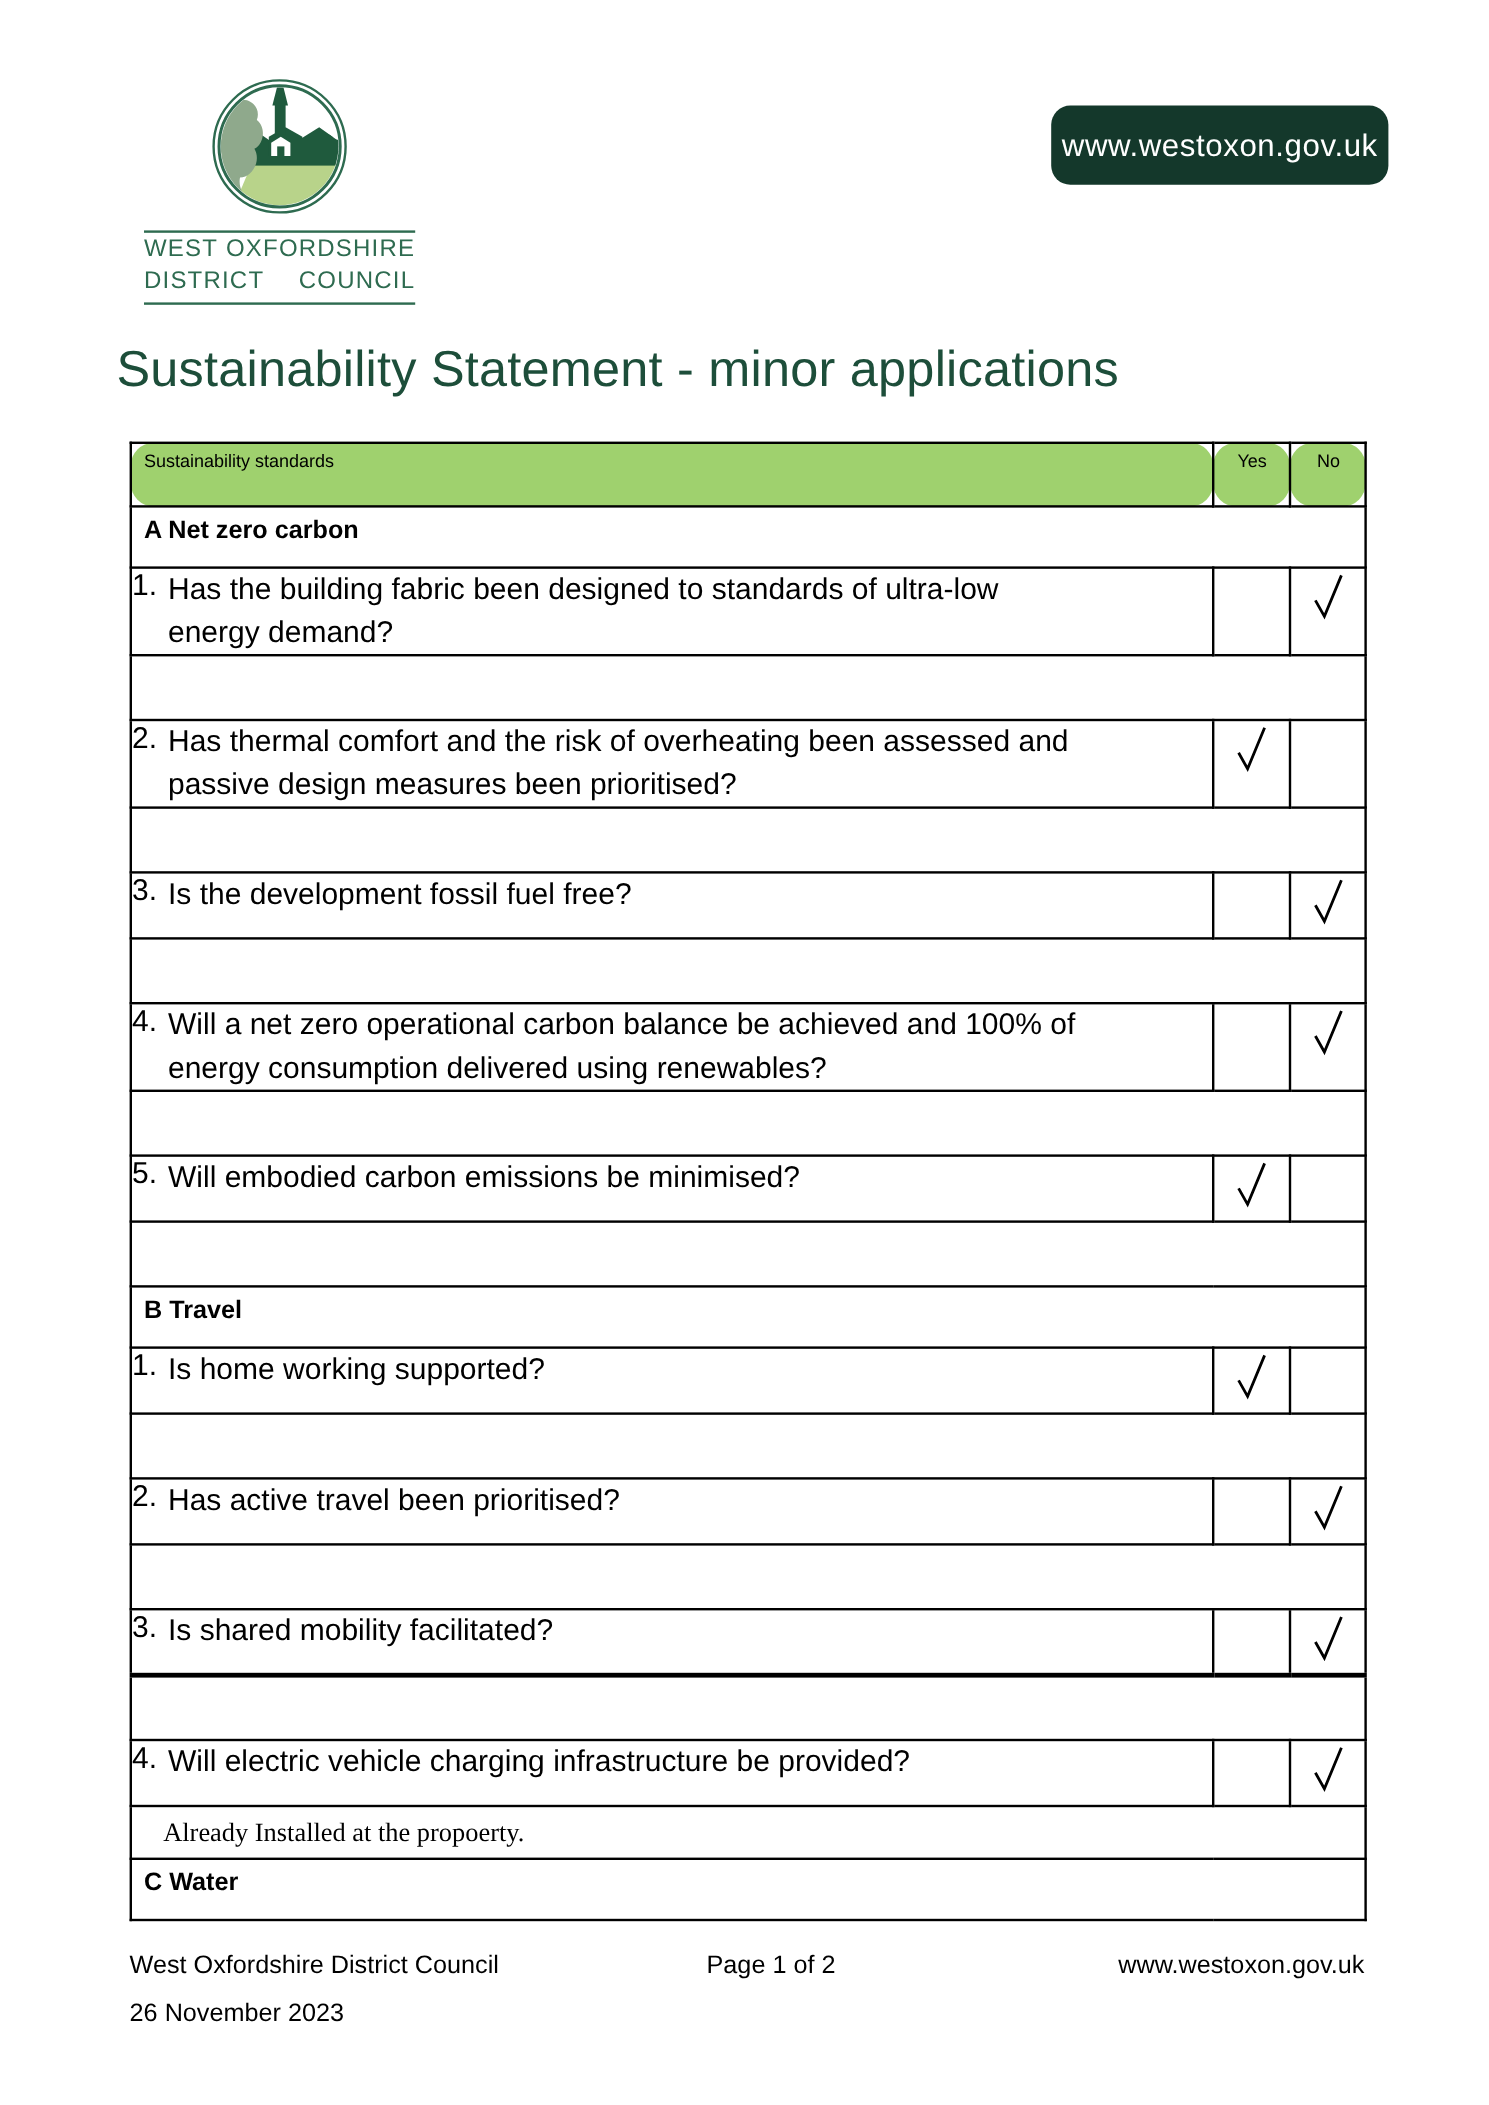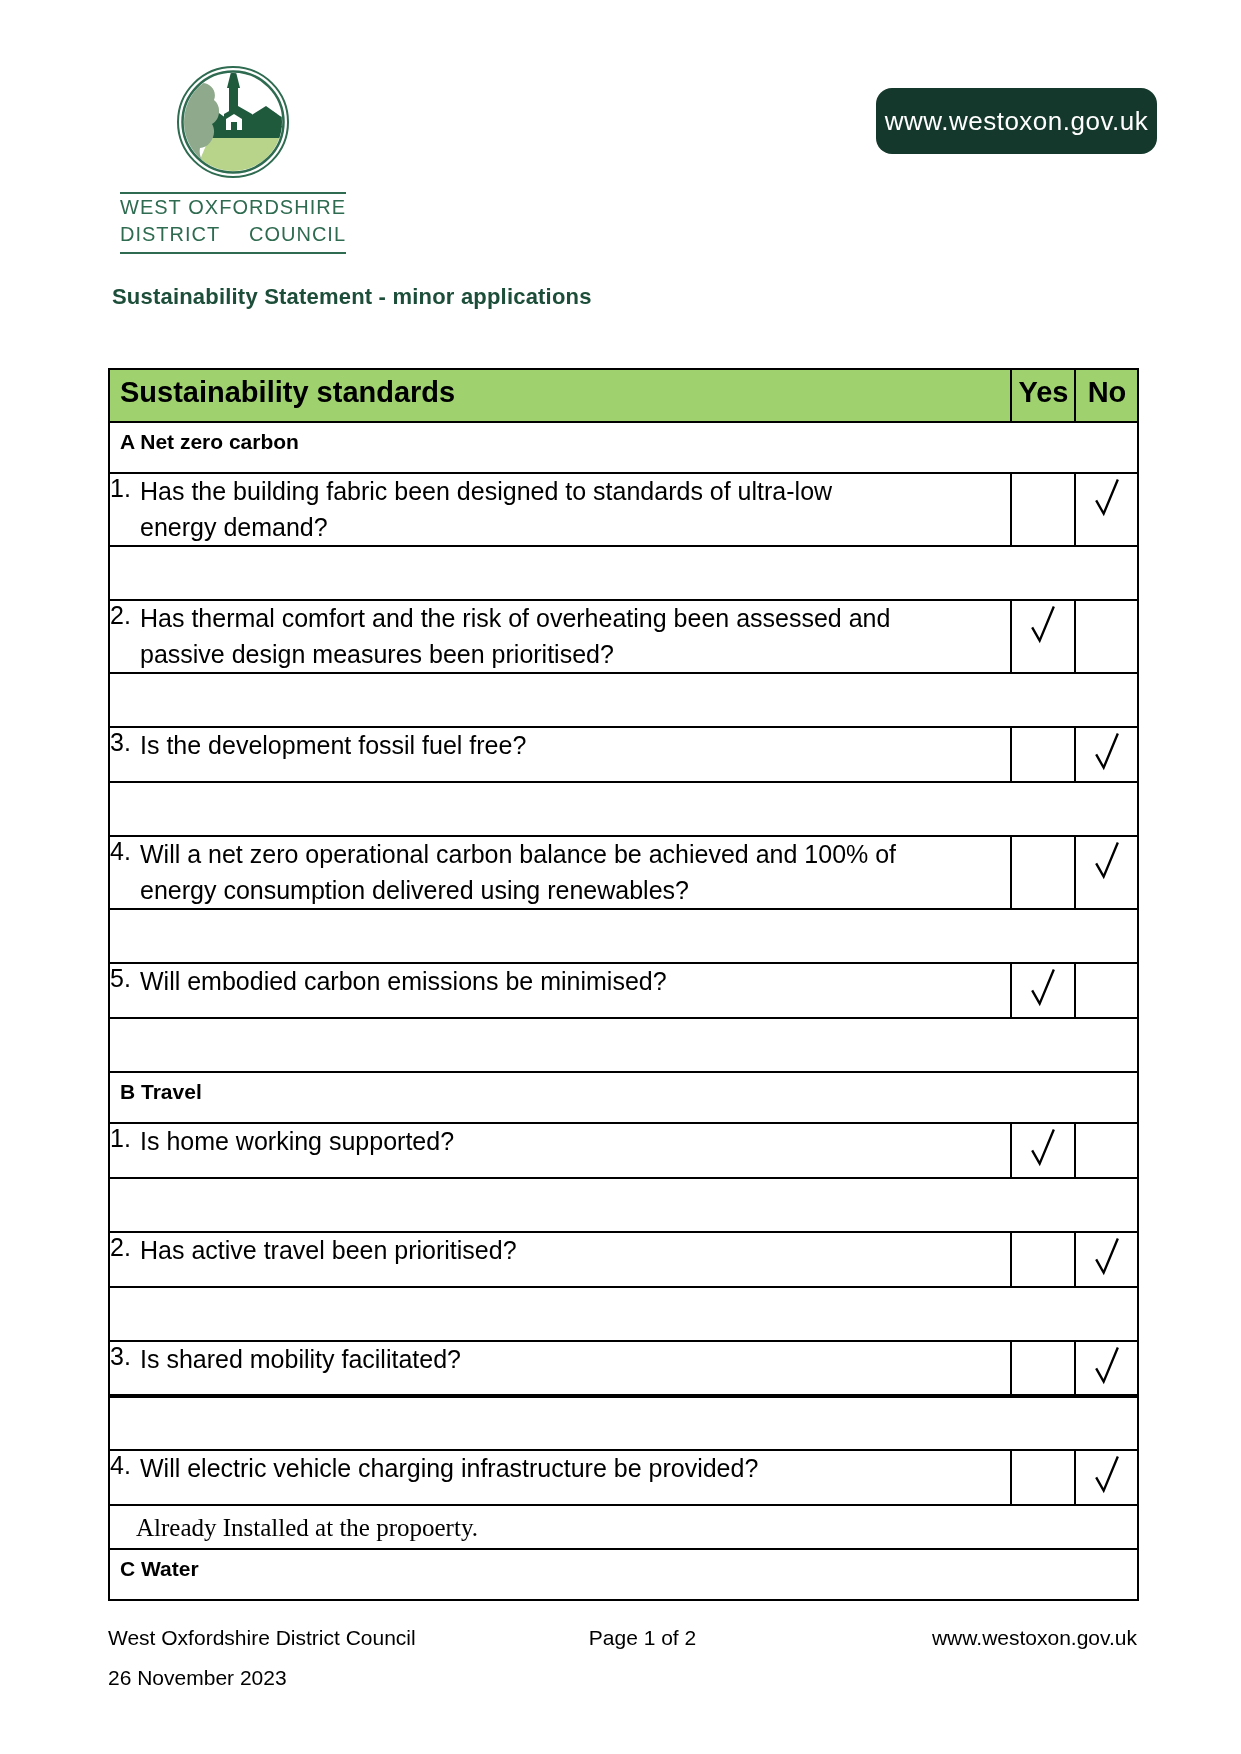--- a/index.html
+++ b/index.html
@@ -9,40 +9,40 @@
   
   .logo-block{position:absolute;left:120px;top:56px;width:226px;}
   .logo-scene{display:block;margin:0 auto;}
   .logo-rule{border:0;border-top:2px solid var(--logo-green);margin:4px 0 0 0;}
   .logo-line{font-size:20px;letter-spacing:1px;color:var(--logo-green);
              text-align:justify;text-align-last:justify;line-height:27px;font-weight:400;}
   .url-badge{position:absolute;left:876px;top:88px;width:281px;height:66px;
              background:var(--badge-green);border-radius:16px;color:#fff;
              display:flex;align-items:center;justify-content:center;
              font-size:26px;letter-spacing:.5px;}
-  .doc-title{position:absolute;left:112px;top:284px;margin:0;
-             font-size:22px;font-weight:700;color:var(--title-green);letter-spacing:.2px;}
+  .doc-title{position:absolute;left:97px;top:284px;margin:0;
+             font-size:42px;font-weight:400;color:var(--title-green);letter-spacing:.2px;}
 
   
   table.standards{position:absolute;left:108px;top:368px;width:1029px;
                   border-collapse:collapse;table-layout:fixed;}
   table.standards col.c-q{width:902px;}
   table.standards col.c-yes{width:64px;}
   table.standards col.c-no{width:63px;}
   table.standards td,table.standards th{border:2px solid #000;padding:0;vertical-align:top;}
   tr.head-row{height:53px;}
-  tr.head-row th{background:var(--header-green);font-size:29px;font-weight:700;text-align:left;padding:6px 0 0 10px;}
+  tr.head-row th{background:var(--header-green);font-size:15px;font-weight:400;text-align:left;padding:6px 0 0 10px;border-radius:19px;}
   tr.head-row th.yn{text-align:center;padding-left:1px;}
   tr.section-row{height:51px;}
   tr.section-row td{font-size:21px;font-weight:700;padding:7px 0 0 10px;}
   tr.q-row{height:55px;}
   tr.q-row.tall{height:71px;}
   tr.blank-row{height:54px;}
   tr.note-row{height:44px;}
-  tr.note-row td{font-family:"Liberation Serif",serif;font-size:25px;padding:8px 0 0 26px;}
+  tr.note-row td{font-family:"Liberation Serif",serif;font-size:22px;padding:8px 0 0 26px;}
   td.qcell{font-size:25px;padding:7px 10px 0 12px;}
   .qnum{display:inline-block;width:30px;vertical-align:top;}
   .qtext{display:inline-block;max-width:770px;line-height:1.42;vertical-align:top;}
   td.anscell{vertical-align:middle;text-align:center;}
   td.anscell svg{display:block;margin:2px auto 0 auto;}
   tr.thick-bottom td{border-bottom-width:4px;}
 
   
   .footer{position:absolute;left:108px;top:1618px;width:1029px;
           display:grid;grid-template-columns:1fr auto 1fr;font-size:21px;line-height:1.9;}

